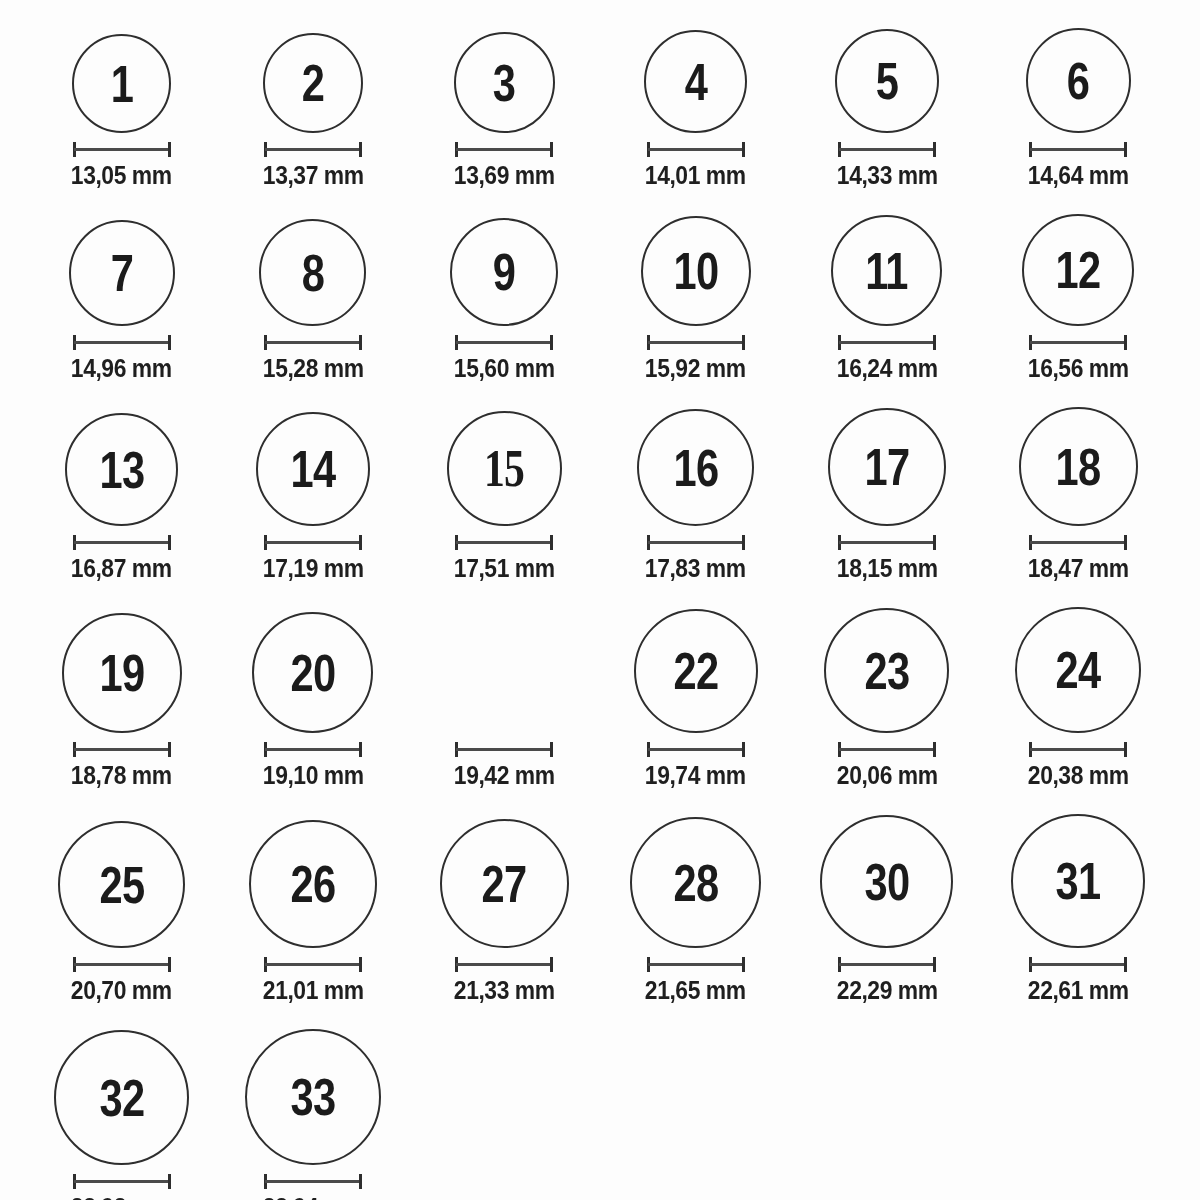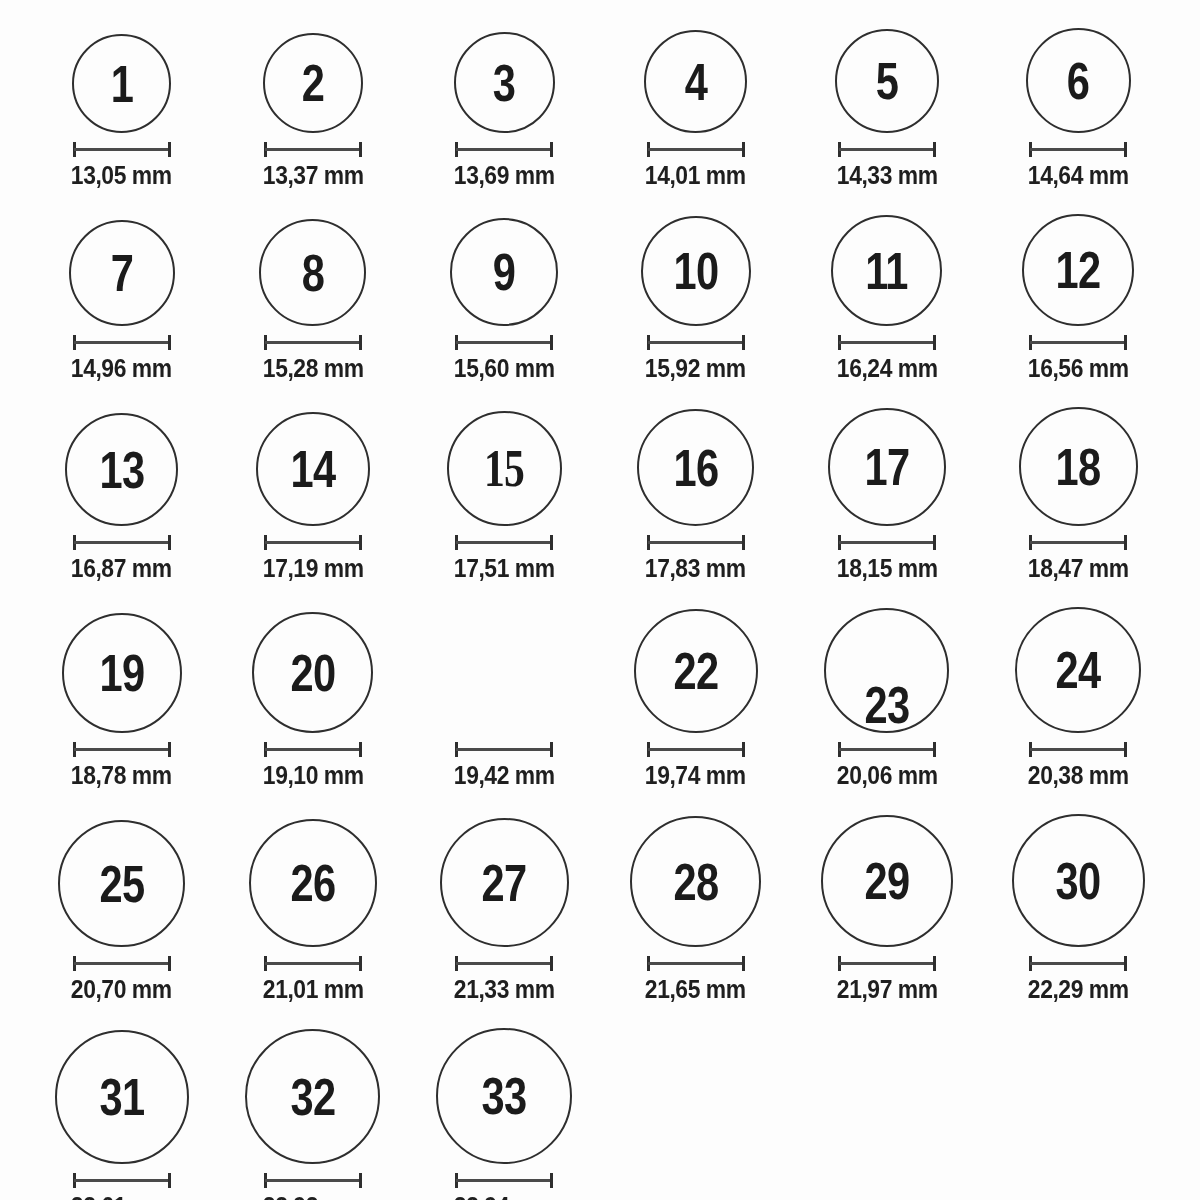--- a/index.html
+++ b/index.html
@@ -387,21 +387,21 @@
       <span class="tick left"></span>
       <span class="bar"></span>
       <span class="tick right"></span>
     </div>
     <div class="mm">
       <span class="mm-inner">19,74 mm</span>
     </div>
   </div>
 
   <div class="cell">
-    <div class="circle" style="width: 125px; height: 125px; align-items: flex-end;">
+    <div class="circle" style="width: 125px; height: 125px;">
       <span class="num">23</span>
     </div>
     <div class="measure">
       <span class="tick left"></span>
       <span class="bar"></span>
       <span class="tick right"></span>
     </div>
     <div class="mm">
       <span class="mm-inner">20,06 mm</span>
     </div>
@@ -470,33 +470,20 @@
     <div class="measure">
       <span class="tick left"></span>
       <span class="bar"></span>
       <span class="tick right"></span>
     </div>
     <div class="mm">
       <span class="mm-inner">21,65 mm</span>
     </div>
   </div>
 
-  <div class="cell">
-    <div class="circle" style="width: 132px; height: 132px;">
-      <span class="num">29</span>
-    </div>
-    <div class="measure">
-      <span class="tick left"></span>
-      <span class="bar"></span>
-      <span class="tick right"></span>
-    </div>
-    <div class="mm">
-      <span class="mm-inner">21,97 mm</span>
-    </div>
-  </div>
 
   <div class="cell">
     <div class="circle" style="width: 133px; height: 133px;">
       <span class="num">30</span>
     </div>
     <div class="measure">
       <span class="tick left"></span>
       <span class="bar"></span>
       <span class="tick right"></span>
     </div>

